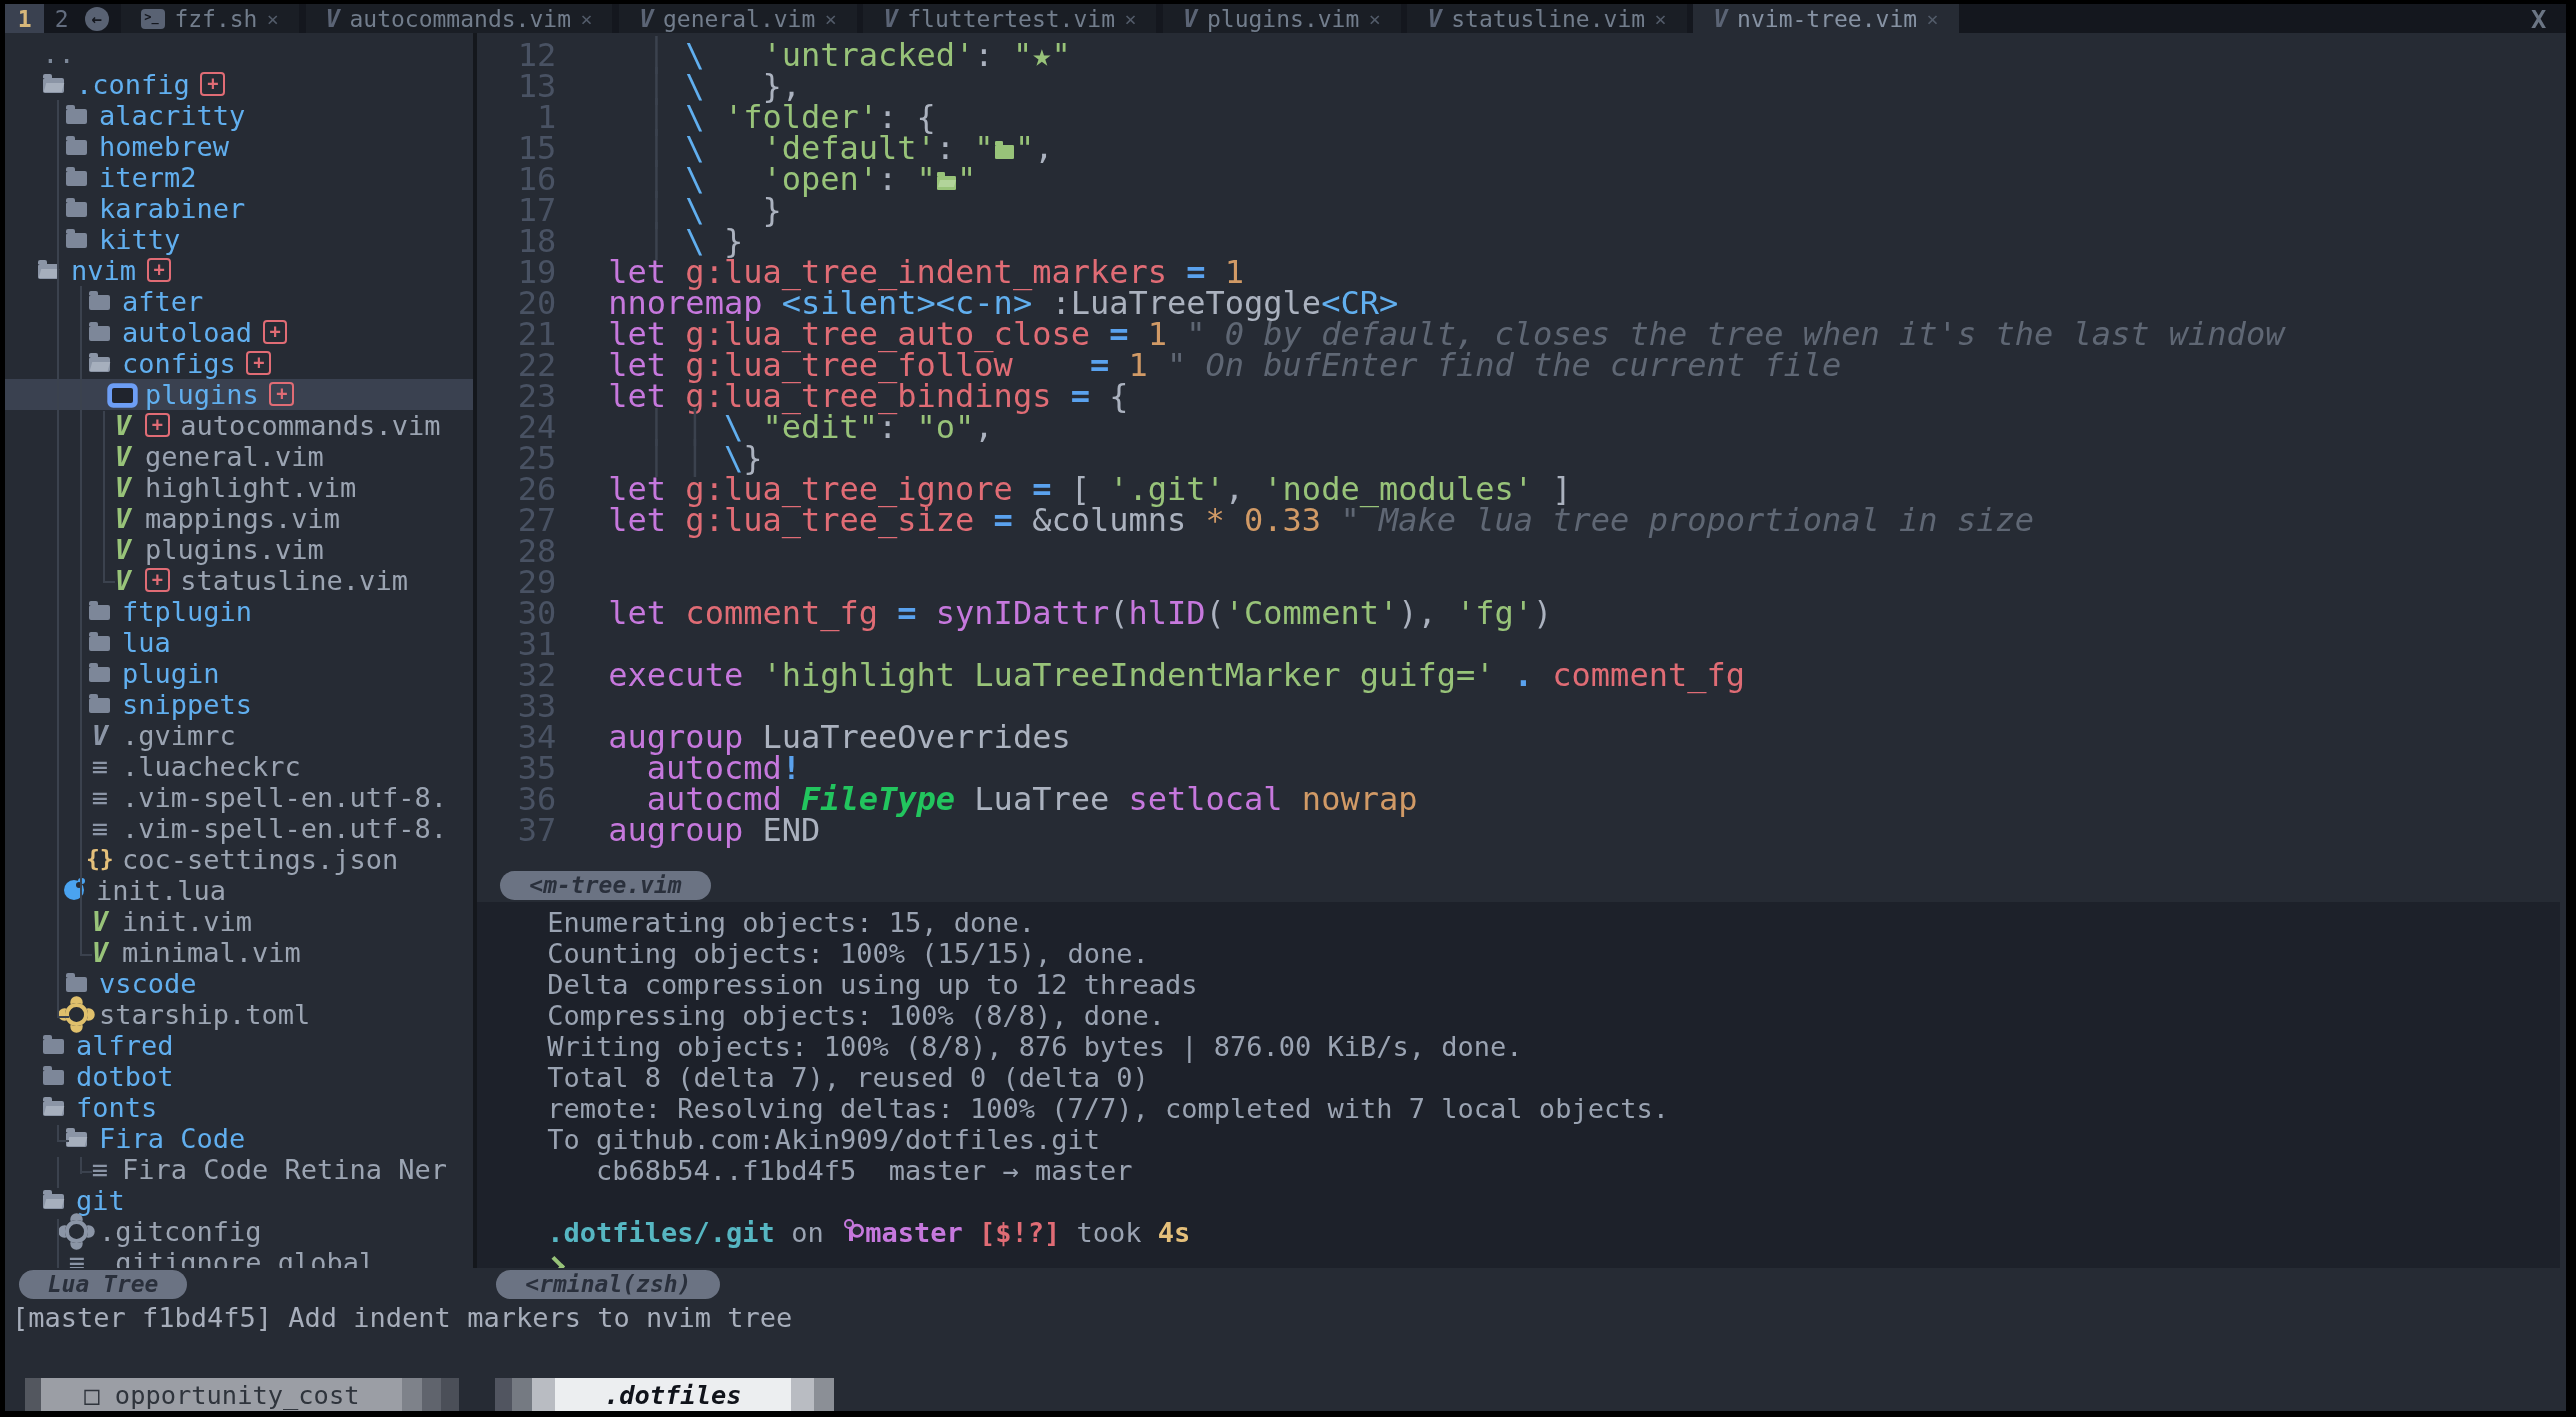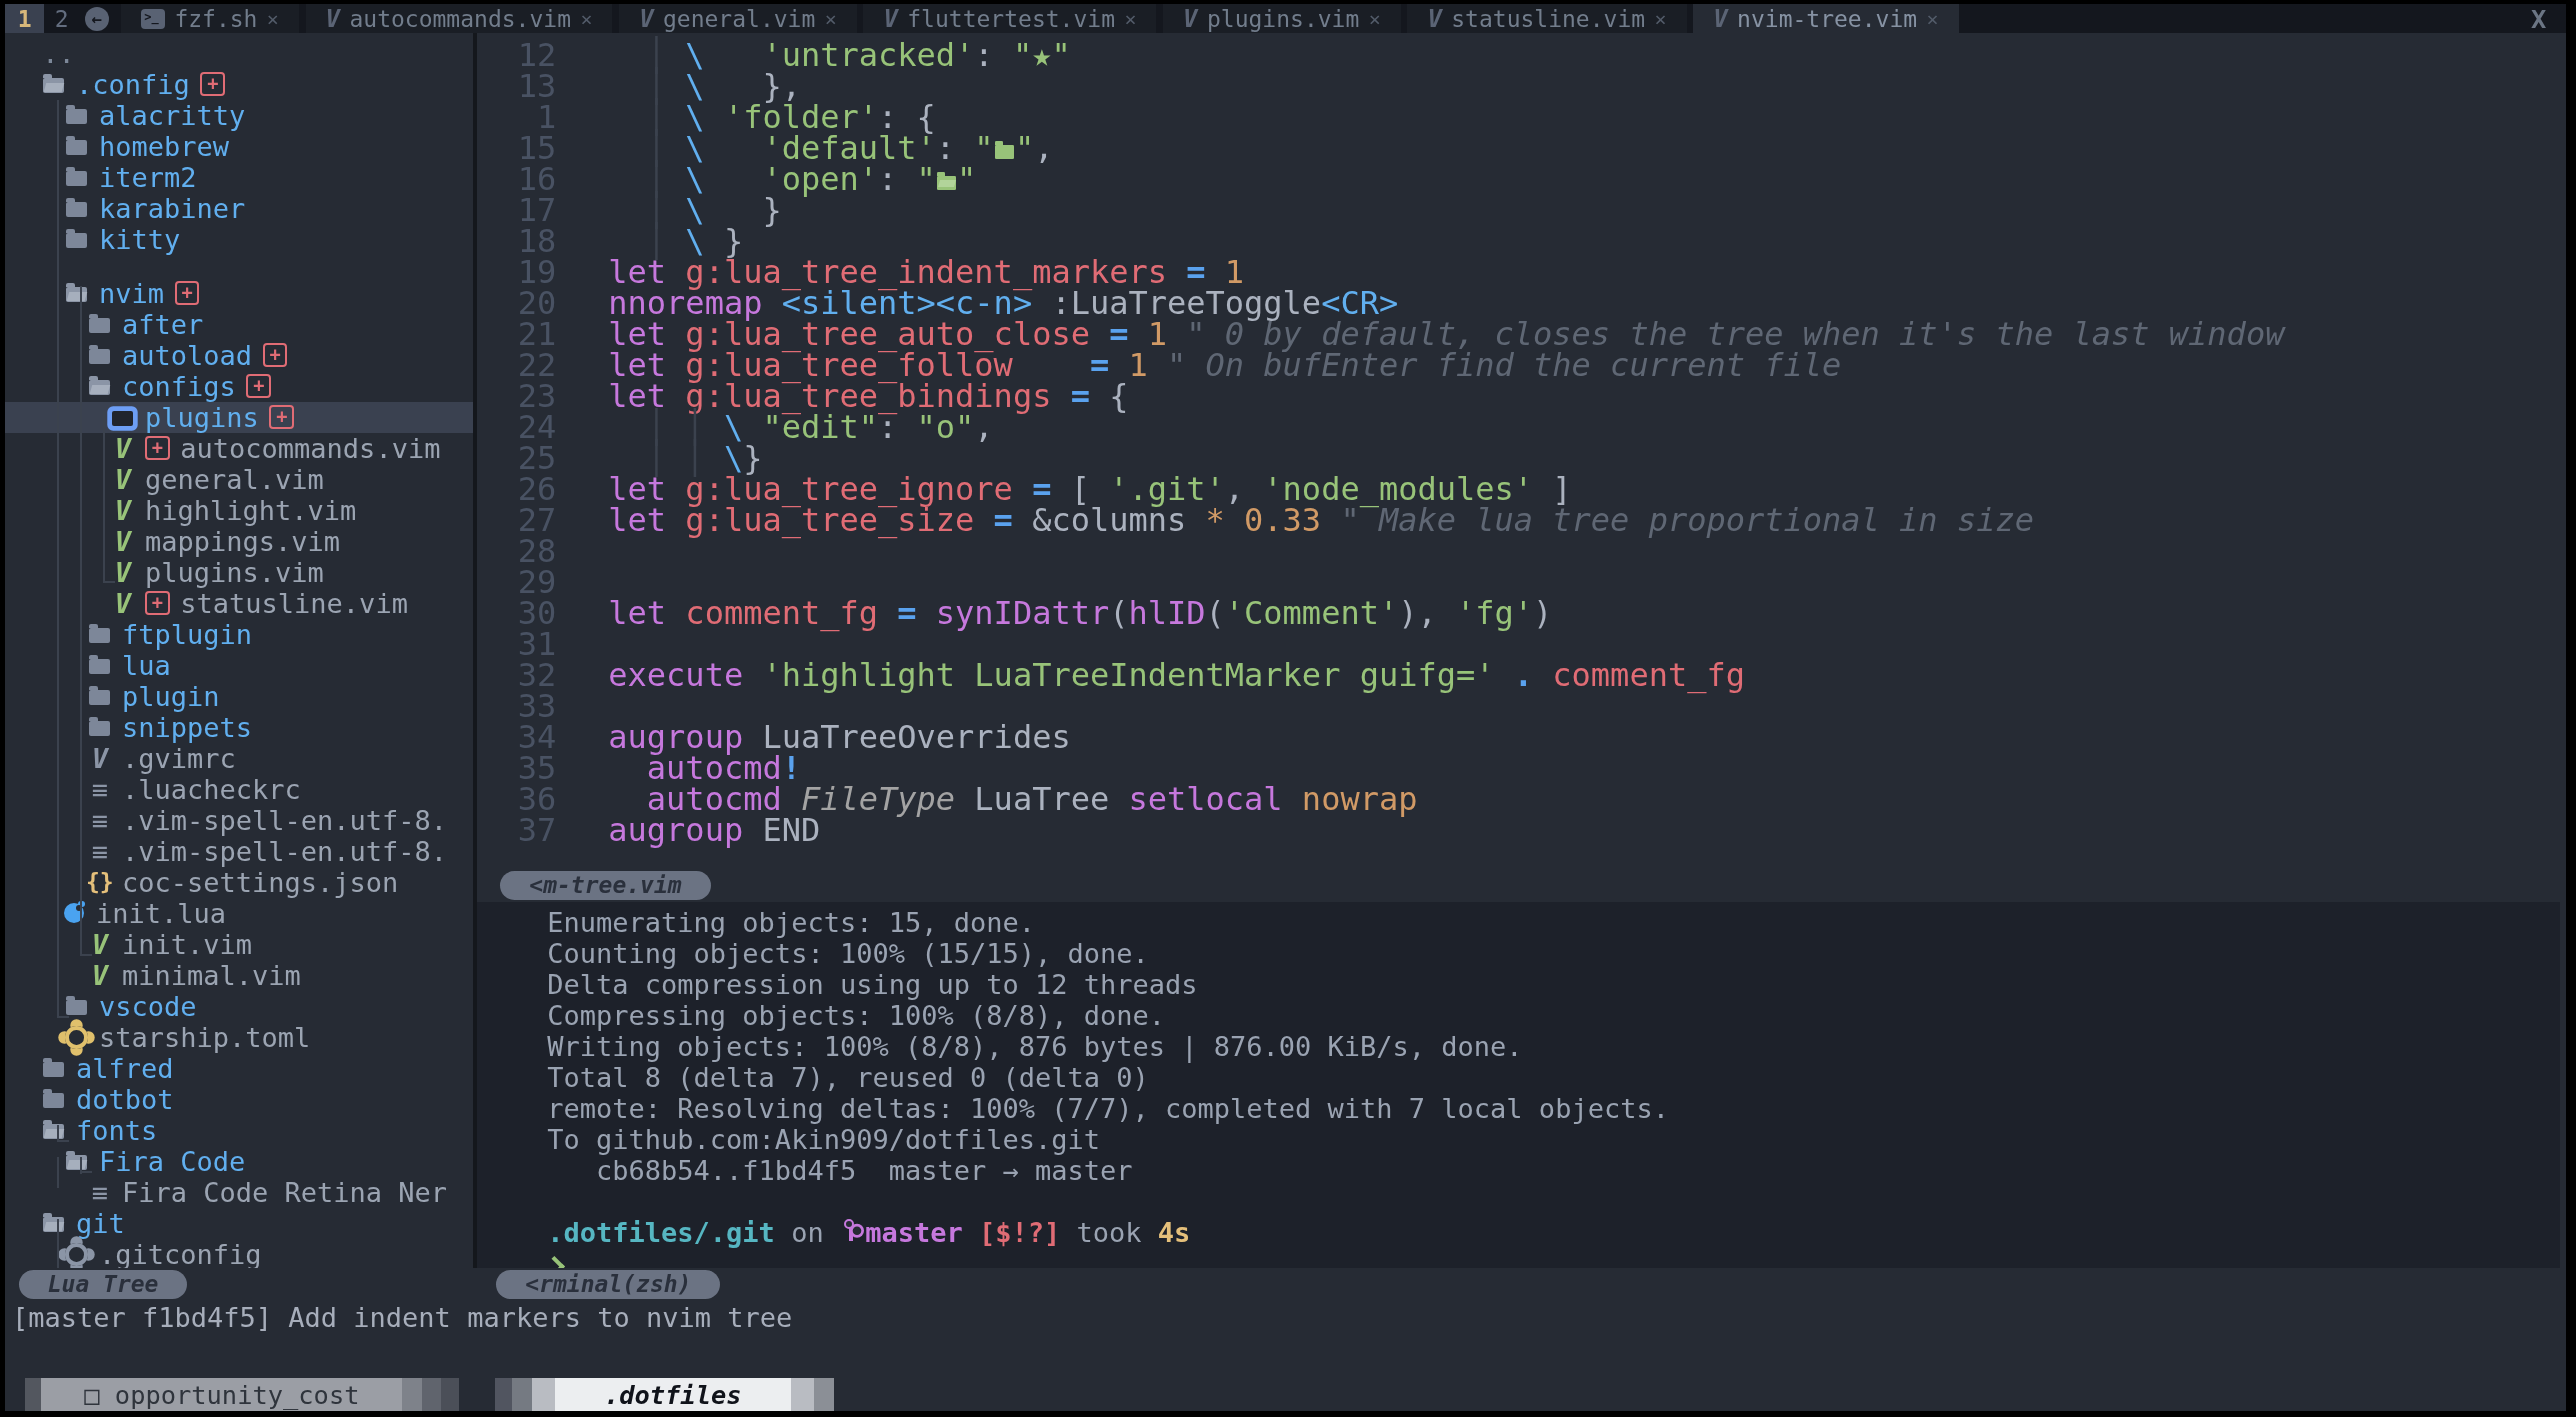--- a/index.html
+++ b/index.html
@@ -85,21 +85,21 @@
   .sg-fg{color:#abb2bf;}
   .sg-t{color:#9aa3b2;}
   .sg-dim{color:#3b424e;}
   .sg-p{color:#c678dd;}
   .sg-r{color:#e06c75;}
   .sg-b{color:#61afef;}
   .sg-bb{color:#5aa2ee;font-weight:bold;}
   .sg-o{color:#d19a66;}
   .sg-g{color:#98c379;}
   .sg-c{color:#5f6774;font-style:italic;}
-  .sg-y{color:#a3a3a3;font-weight:normal;font-style:italic;}
+  .sg-y{color:#22c55e;font-weight:bold;font-style:italic;}
   .sg-cy{color:#56b6c2;font-weight:bold;}
   .sg-pb{color:#c678dd;font-weight:bold;}
   .sg-rb{color:#e06c75;font-weight:bold;}
   .sg-yb{color:#e5c07b;font-weight:bold;}
   .sg-gf,.sg-gfo{display:inline-block;width:18.7px;height:13.4px;background:#98c379;
         border-radius:1.3px;position:relative;vertical-align:baseline;margin:0 1.3px;}
   .sg-gf::before,.sg-gfo::before{content:"";position:absolute;left:0;top:-4px;width:8px;
         height:4px;background:#98c379;border-radius:1.3px 1.3px 0 0;}
   .sg-gfo::after{content:"";position:absolute;left:2px;top:4px;width:16px;height:7.4px;
         background:#b2d49a;transform:skewX(-16deg);}
@@ -223,21 +223,21 @@
             <span class="i-folder"></span>
           </span>
           <span class="lab-dir">karabiner</span>
         </div>
         <div class="trow" style="padding-left: 60px;">
           <span class="ticonbox">
             <span class="i-folder"></span>
           </span>
           <span class="lab-dir">kitty</span>
         </div>
-        <div class="trow" style="padding-left: 60px; margin-top: 23px;">
+        <div class="trow" style="padding-left: 32px;">
           <span class="ticonbox">
             <span class="i-folder-open"></span>
           </span>
           <span class="lab-dir">nvim</span>
           <span class="badge">+</span>
         </div>
         <div class="trow" style="padding-left: 83px;">
           <span class="ticonbox">
             <span class="i-folder"></span>
           </span>

